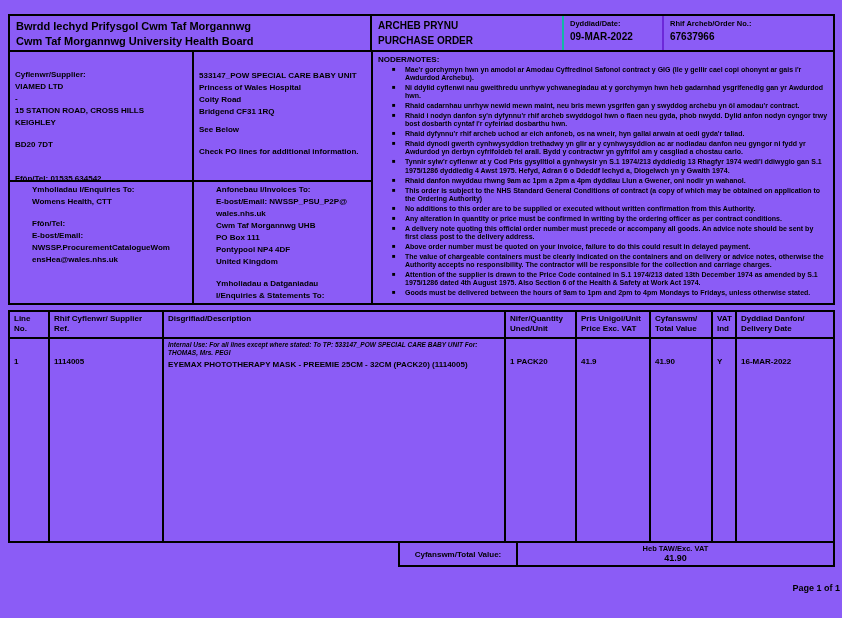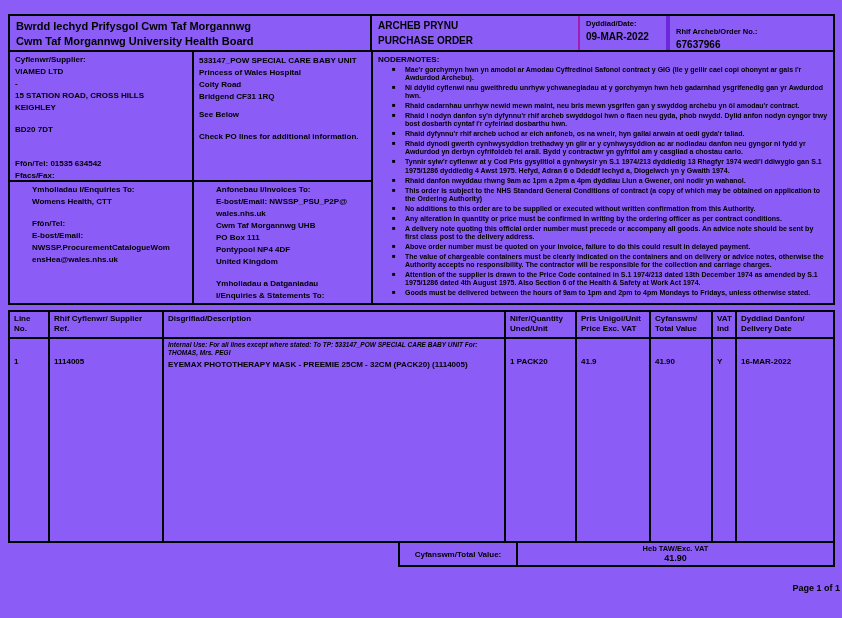--- a/index.html
+++ b/index.html
@@ -4,31 +4,31 @@
 <style>
   * { margin:0; padding:0; box-sizing:border-box; }
   html,body { width:842px; height:618px; background:#ffffff; font-family:"Liberation Sans", sans-serif; color:#000; overflow:hidden; }
   .page { position:relative; width:842px; height:618px; background:#8b5cf6; }
   .pre { white-space:pre-line; }
 
   
   .header-band { position:absolute; left:8px; top:14px; width:827px; height:38px; border:2px solid #000; display:flex; }
   .hb-org { width:360px; padding:3px 6px; font-size:11px; font-weight:bold; line-height:1.4; }
   .hb-title { width:192px; border-left:2px solid #000; padding:3px 6px; font-size:10px; font-weight:bold; line-height:1.45; }
-  .hb-date { width:88px; border-left:2px solid #a21caf; padding:3px 6px;margin-left:16px; }
-  .hb-order { flex:1; border-left:4px solid #6d28d9; padding:11px 6px; }
+  .hb-date { width:100px; border-left:2px solid #14b8a6; padding:3px 6px; }
+  .hb-order { flex:1; border-left:2px solid #6d28d9; padding:3px 6px; }
   .small-label { font-size:7.5px; font-weight:bold; }
   .cell-value { font-size:10px; font-weight:bold; margin-top:3px; }
 
   
   .mid-band { position:absolute; left:8px; top:52px; width:827px; height:253px; border:2px solid #000; border-top:none; display:flex; }
   .mid-col1 { width:184px; border-right:2px solid #000; display:flex; flex-direction:column; }
   .mid-col2 { width:179px; border-right:2px solid #000; display:flex; flex-direction:column; }
   .mid-col3 { flex:1; padding:3px 5px; overflow:hidden; }
-  .box-top { height:130px; border-bottom:2px solid #000; padding:3px 5px; overflow:hidden; }
+  .box-top { height:130px; border-bottom:2px solid #000; padding:18px 5px; overflow:hidden; }
   .box-bottom { flex:1; padding:3px 22px; overflow:hidden; }
   .blk-label { font-size:8px; font-weight:bold; margin-bottom:2px; }
   .blk-line { font-size:8px; font-weight:bold; line-height:1.5; }
   .gap6 { height:6px; } .gap10 { height:10px; } .gap22 { height:22px; }
   .email-wrap { word-break:break-all; }
 
   
   .note-item { display:flex; margin:0 0 2px 14px; }
   .note-bullet { width:13px; font-size:6px; line-height:1.3; flex:none; }
   .note-text { flex:1; font-size:7px; font-weight:bold; line-height:1.15; }

